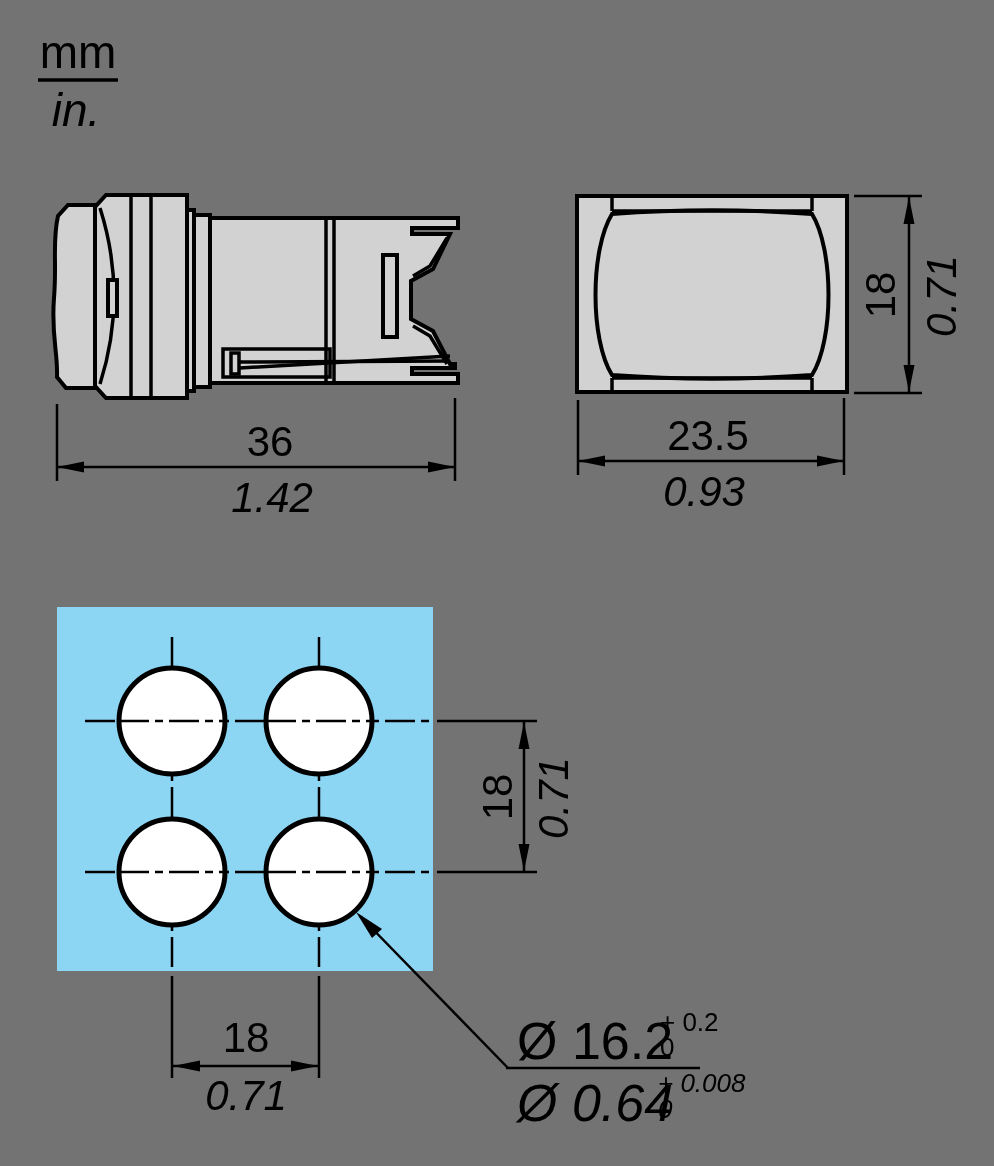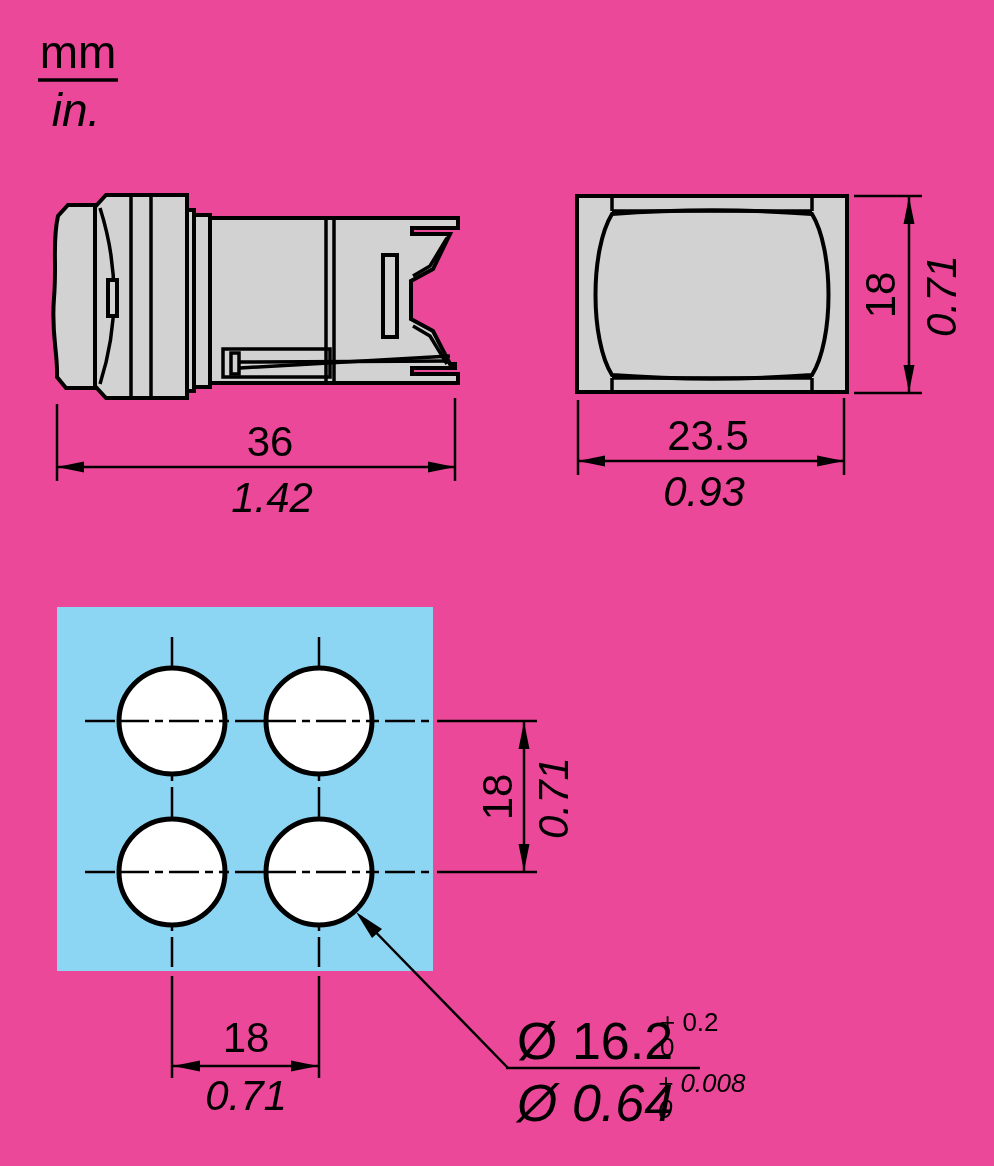--- a/index.html
+++ b/index.html
@@ -1,16 +1,16 @@
 <!DOCTYPE html>
 <html><head>
 <meta charset="utf-8">
 <style>
   html,body { margin:0; padding:0; background:#ffffff; }
-  .page { width:994px; height:1166px; background:#ec4899; position:relative; overflow:hidden; }
+  .page { width:994px; height:1166px; background:#737373; position:relative; overflow:hidden; }
   svg { display:block; }
   .part   { fill:#d2d2d2; stroke:#000000; stroke-width:4; stroke-linejoin:miter; }
   .panel  { fill:#8cd6f4; stroke:none; }
   .hole   { fill:#ffffff; stroke:#000000; stroke-width:5; }
   .ln     { stroke:#000000; stroke-width:3.5; fill:none; }
   .dimln  { stroke:#000000; stroke-width:2.5; fill:none; }
   .cl     { stroke:#000000; stroke-width:2.5; fill:none; stroke-dasharray:30 6 8 6; }
   .arrow  { fill:#000000; stroke:none; }
   text    { font-family:"Liberation Sans", sans-serif; fill:#000000; }
   .dim    { font-size:42px; }

